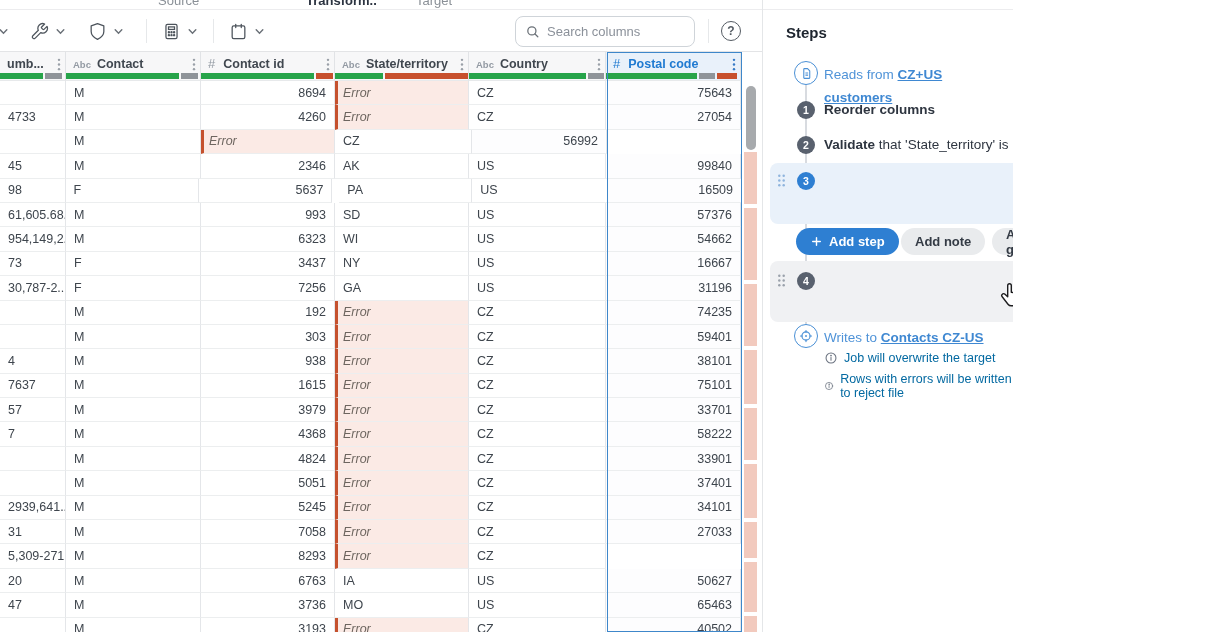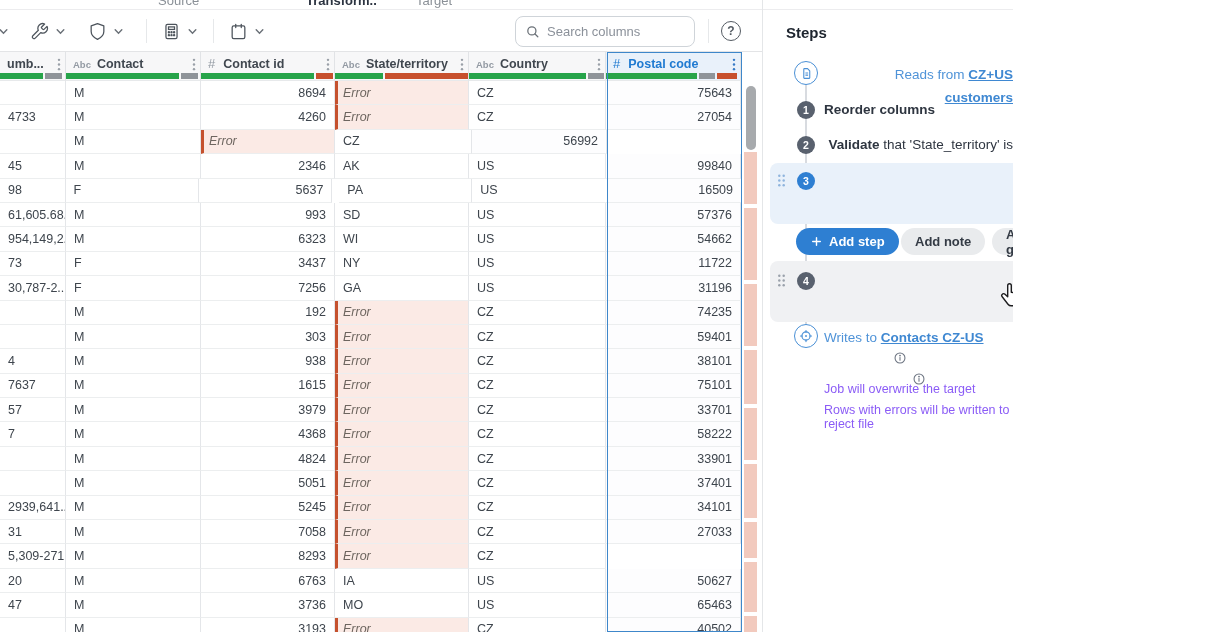--- a/index.html
+++ b/index.html
@@ -46,34 +46,34 @@
   .thumb { position:absolute; left:745.5px; top:86px; width:10px; height:64px; background:#a7aaad; border-radius:5px; z-index:6; cursor:pointer; }
 
   .vdivider { position:absolute; left:762px; top:0; width:1px; height:632px; background:#e4e6e8; }
 
   
   .panel-title { position:absolute; left:786px; top:24px; font-size:15px; font-weight:bold; color:#1d242e; }
   .timeline { position:absolute; left:805px; top:84px; width:2px; height:253px; background:#d8dbe0; }
   .icircle { position:absolute; width:24px; height:24px; border:1.5px solid #4a90d6; border-radius:50%; background:#fff; display:flex; align-items:center; justify-content:center; z-index:2; }
   .badge { position:absolute; width:18px; height:18px; border-radius:50%; background:#59616e; color:#fff; font-size:10.5px; font-weight:bold; display:flex; align-items:center; justify-content:center; z-index:2; }
   .badge.blue { background:#2e7fd2; }
-  .stext { position:absolute; font-size:13.5px; color:#2e3540; line-height:22.5px;text-align:right; }
+  .stext { position:absolute; font-size:13.5px; color:#2e3540; line-height:22.5px; }
   .stext b { font-weight:bold; }
   .bluetext { color:#4f93d8; }
   .slink { color:#3f88d2; font-weight:bold; text-decoration:underline; cursor:pointer; }
   .srect { position:absolute; left:770px; width:442px; height:61px; border-radius:8px; z-index:1; }
   .srect.active { background:#e9f1fa; }
   .srect.hover { background:#f0f1f3; }
   .handle { position:absolute; z-index:2; }
   .actions { position:absolute; display:flex; gap:9px; align-items:center; z-index:2; }
   .actions .ic { width:17px; height:17px; cursor:pointer; }
   .pill { position:absolute; height:27px; border-radius:14px; display:flex; align-items:center; justify-content:center; font-size:13px; font-weight:bold; cursor:pointer; z-index:2; padding:0 14px; }
   .pill.primary { background:#2e7fd2; color:#fff; gap:6px; }
   .pill.gray { background:#e9ebed; color:#343b45; }
-  .noteline { position:absolute; font-size:12.5px; color:#8b5cf6; display:flex; align-items:center; gap:17px;flex-direction:column; }
+  .noteline { position:absolute; font-size:12.5px; color:#0369a1; display:flex; align-items:center; gap:6px; }
   .cursor { position:absolute; z-index:60; pointer-events:none; }
 </style>
 </head>
 <body>
 
 <div id="app">
 
   <div class="topstrip">
     <span style="left:158px">Source</span>
     <span style="left:306px" class="active">Transform..</span>
@@ -289,21 +289,21 @@
         <div class="tcell" style="width: 134px;">WI</div>
         <div class="tcell" style="width: 137px;">US</div>
         <div class="tcell num selcol" style="width: 135px;">54662</div>
       </div>
       <div class="trow">
         <div class="tcell" style="width: 66px;">73</div>
         <div class="tcell" style="width: 135px;">F</div>
         <div class="tcell num" style="width: 134px;">3437</div>
         <div class="tcell" style="width: 134px;">NY</div>
         <div class="tcell" style="width: 137px;">US</div>
-        <div class="tcell num selcol" style="width: 135px;">11722</div>
+        <div class="tcell num selcol" style="width: 135px;">16667</div>
       </div>
       <div class="trow">
         <div class="tcell" style="width: 66px;">30,787-2...</div>
         <div class="tcell" style="width: 135px;">F</div>
         <div class="tcell num" style="width: 134px;">7256</div>
         <div class="tcell" style="width: 134px;">GA</div>
         <div class="tcell" style="width: 137px;">US</div>
         <div class="tcell num selcol" style="width: 135px;">31196</div>
       </div>
       <div class="trow">

